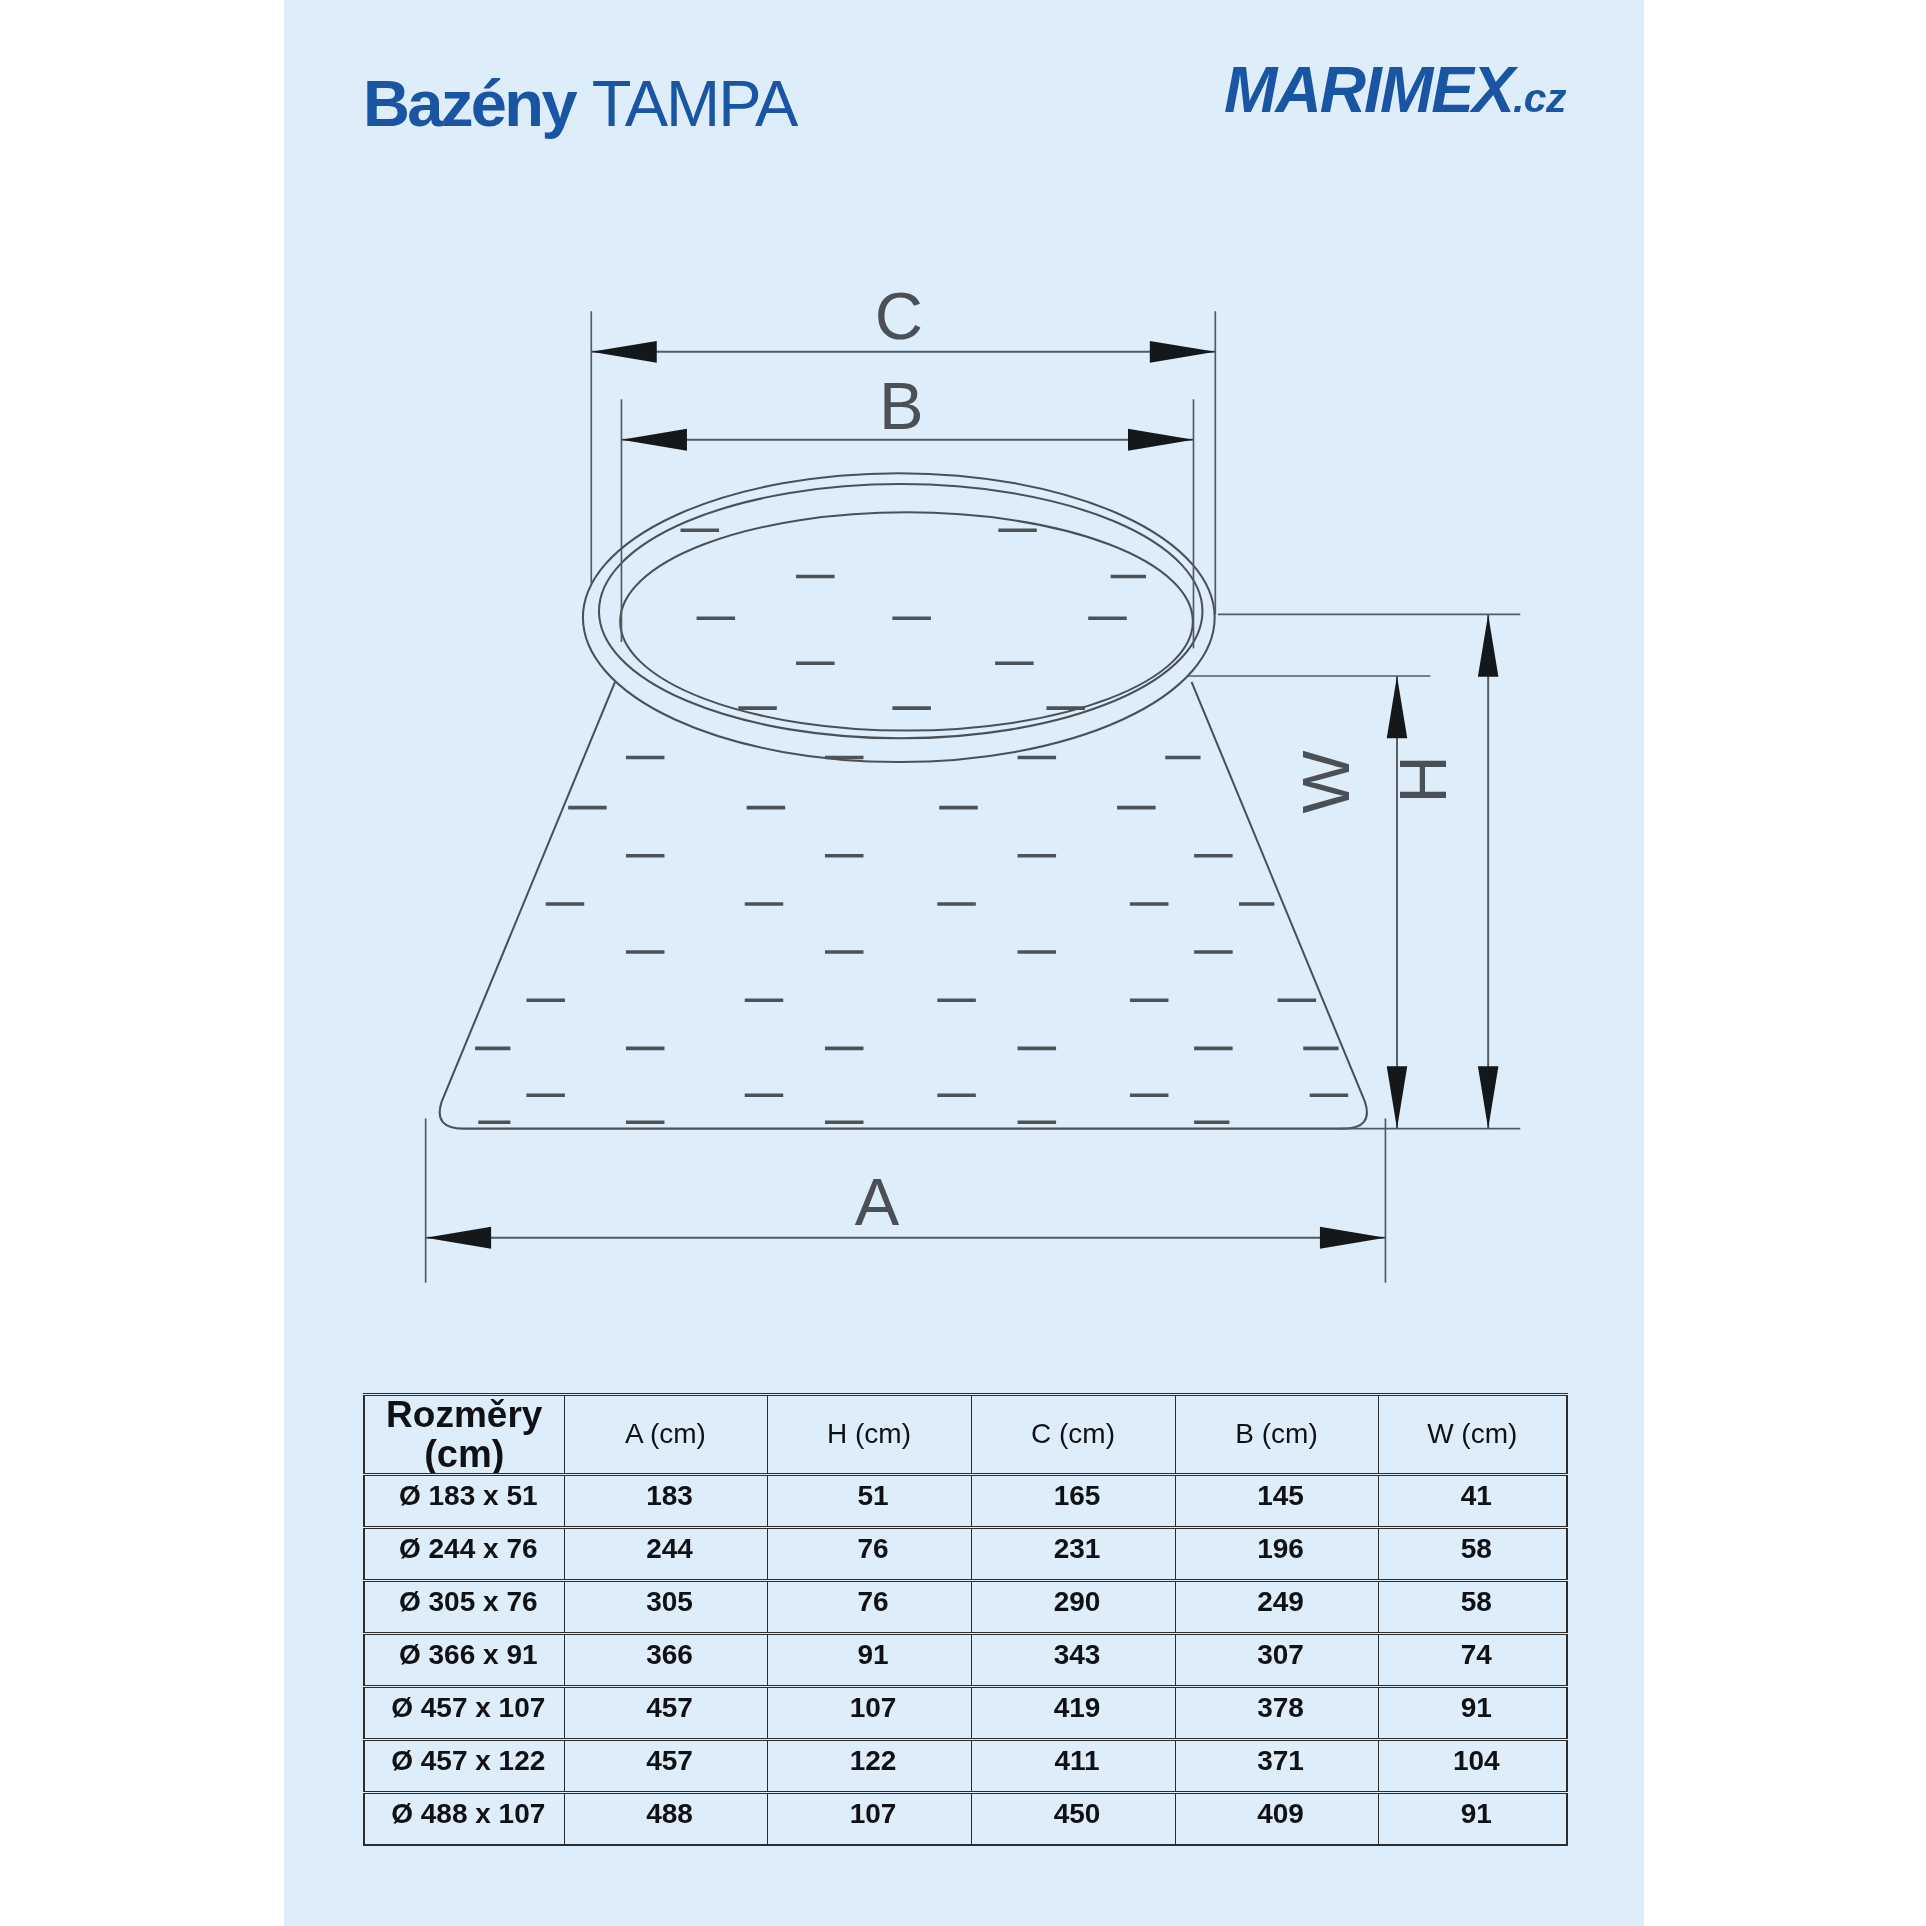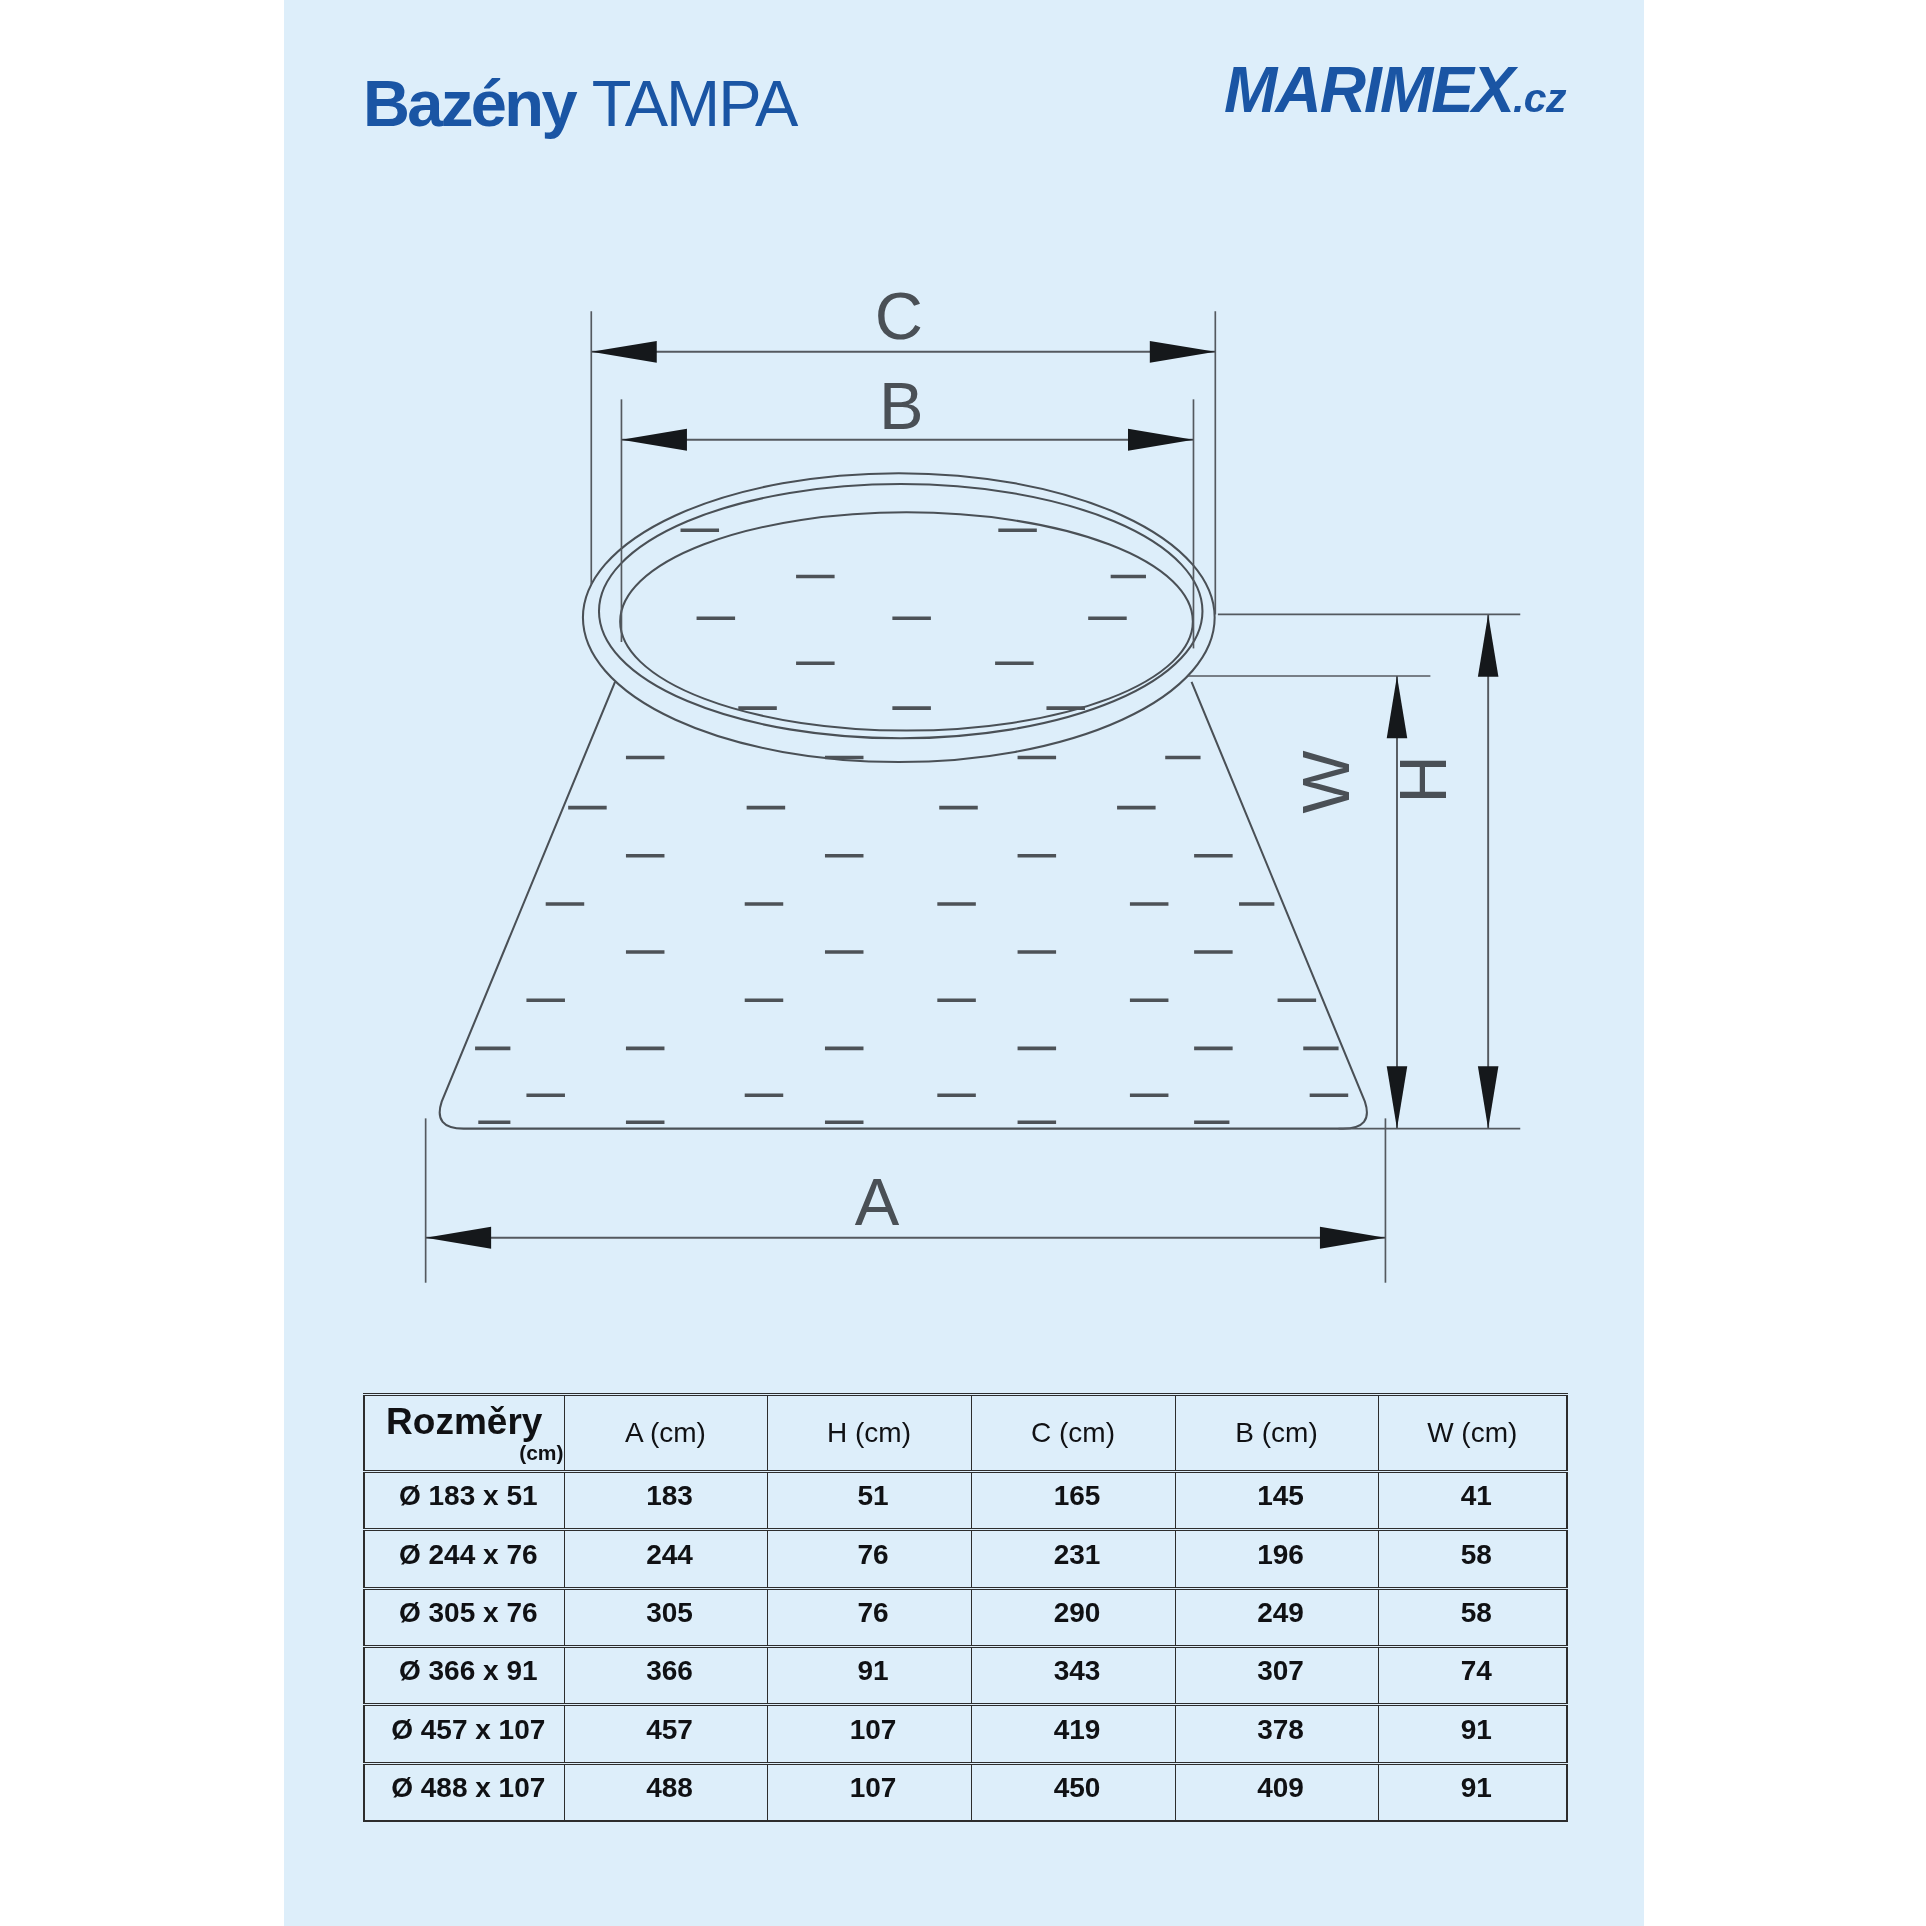--- a/index.html
+++ b/index.html
@@ -29,21 +29,21 @@
   .dim-table{position:absolute;left:363px;top:1393px;width:1202px;height:429px;
              border-collapse:collapse;table-layout:fixed;color:#101114;}
   .dim-table td,.dim-table th{border-left:1.9px solid #2d2d2d;border-right:1.9px solid #2d2d2d;
              border-top:3.9px double #2d2d2d;text-align:center;vertical-align:middle;
              padding:0;overflow:hidden;margin-top:40px;}
   .dim-table{border:2.6px solid #2d2d2d;}
   .dim-table tr.head th{height:67px;font-weight:400;font-size:28px;}
   .dim-table tr.head th.rowhead{font-weight:700;}
   .dim-table tr.datarow td{height:41px;font-weight:700;font-size:28px;padding-bottom:9px;padding-left:8px;}
   .rh1{font-size:37px;font-weight:700;line-height:1.05;}
-  .rh2{font-size:21px;font-weight:700;line-height:1.0;text-align:right;}
+  .rh2{font-size:38px;font-weight:700;line-height:1.0;}
 </style>
 </head>
 <body>
 
 <div class="page"></div>
 
 <div class="logo-left">
   <span class="prefix">Bazény</span><span class="brand">TAMPA</span>
 </div>
 
@@ -166,20 +166,28 @@
   </tr>
   <tr class="datarow">
     <td>Ø 457 x 107</td>
     <td>457</td>
     <td>107</td>
     <td>419</td>
     <td>378</td>
     <td>91</td>
   </tr>
   <tr class="datarow">
+    <td>Ø 457 x 122</td>
+    <td>457</td>
+    <td>122</td>
+    <td>411</td>
+    <td>371</td>
+    <td>104</td>
+  </tr>
+  <tr class="datarow">
     <td>Ø 488 x 107</td>
     <td>488</td>
     <td>107</td>
     <td>450</td>
     <td>409</td>
     <td>91</td>
   </tr>
 </tbody>
   </table>
 

